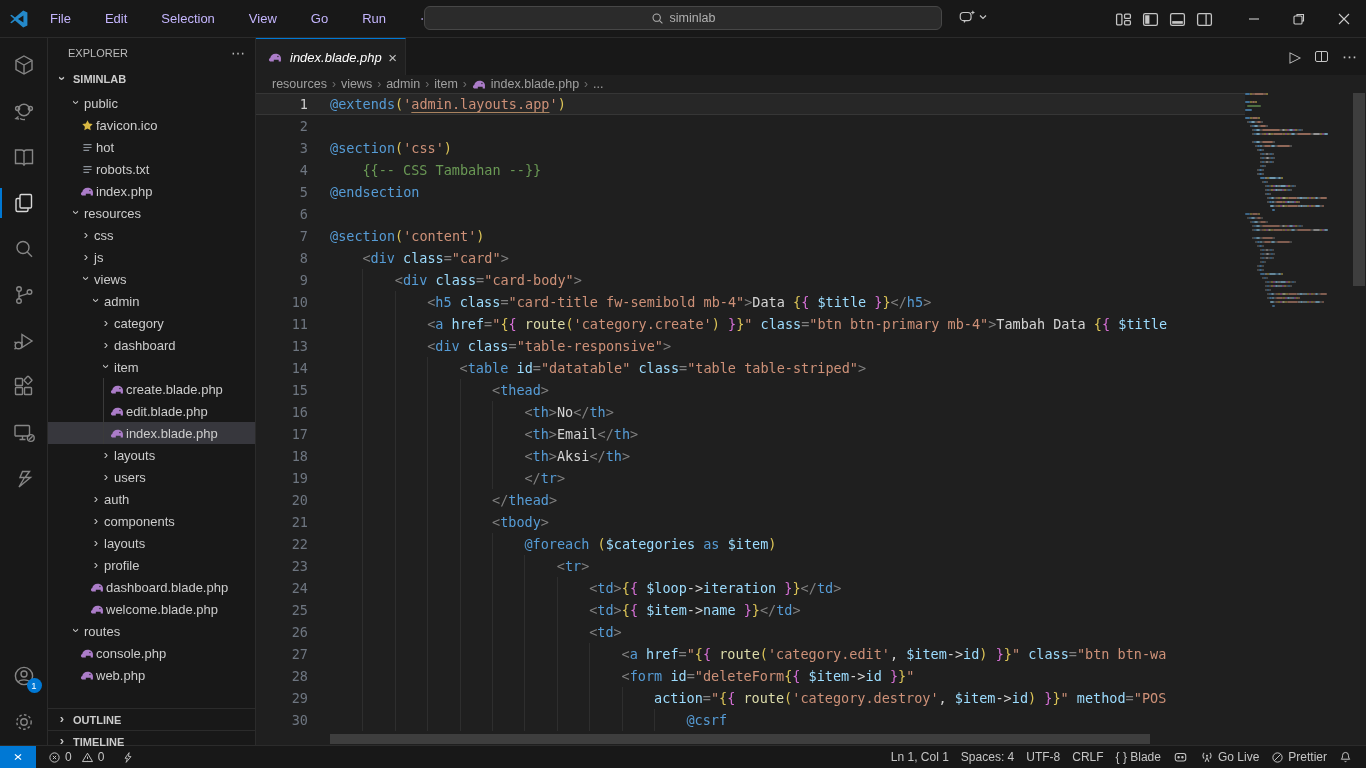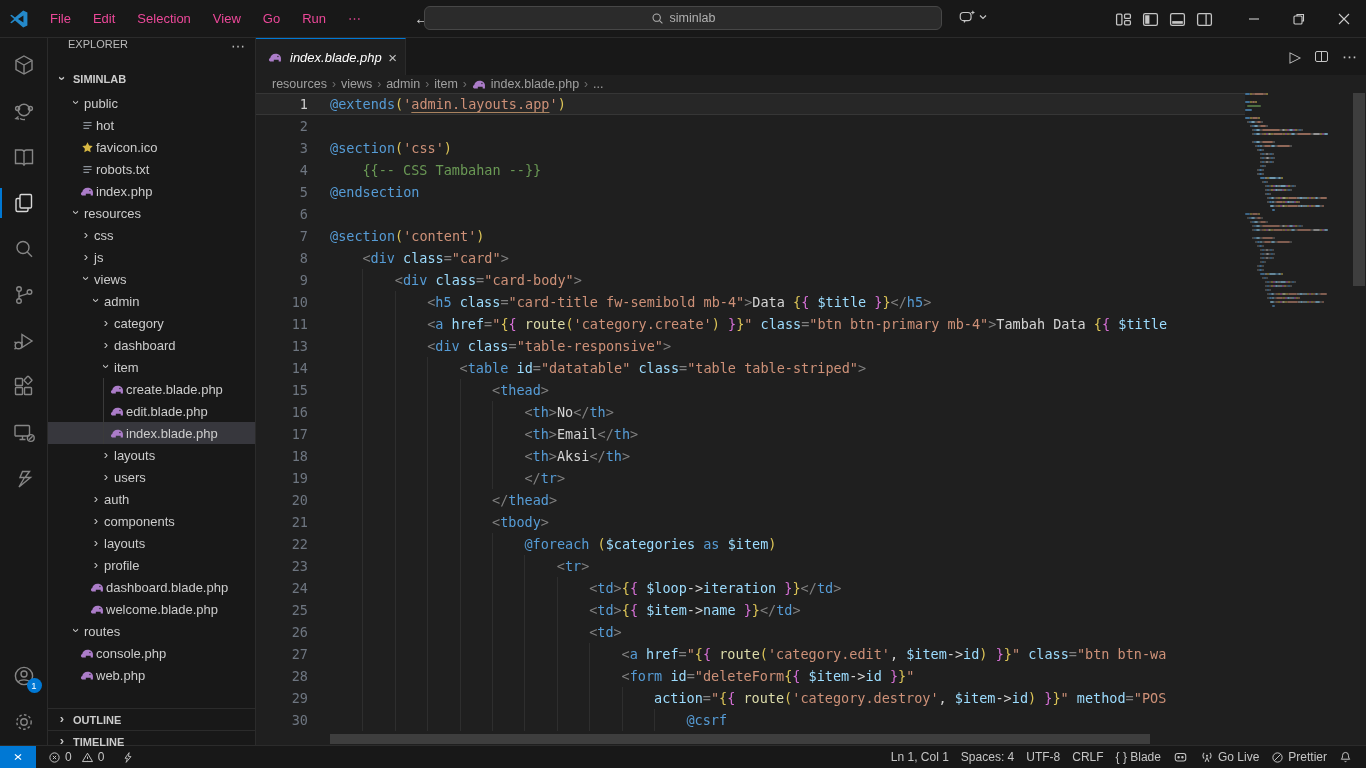--- a/index.html
+++ b/index.html
@@ -4,21 +4,21 @@
 <style>
   * { margin:0; padding:0; box-sizing:border-box; }
   html,body { width:1366px; height:768px; overflow:hidden; background:#181818;
               font-family:"Liberation Sans", sans-serif; -webkit-font-smoothing:antialiased; }
   .app { width:1366px; height:768px; display:flex; flex-direction:column; color:#cccccc; }
 
   
   .titlebar { height:38px; background:#181818; display:flex; align-items:center; position:relative;
               border-bottom:1px solid #2b2b2b; flex:0 0 38px; }
   .vslogo { width:22px; margin:0 10px 0 9px; display:flex; }
-  .menus { display:flex; gap:4px; font-size:13px; color:#ec4899; }
+  .menus { display:flex; gap:16px; font-size:13px; color:#c4b5fd; }
   .menu-item { padding:4px 9px; border-radius:5px; cursor:default; }
   .nav-arrows { display:flex; gap:14px; margin-left:44px; font-size:16px; }
   .nav-arrows .fwd { color:#8a8a8a; }
   .cmdcenter { position:absolute; left:50%; top:6px; transform:translateX(-50%); width:518px; height:24px;
                background:#2b2b2b; border:1px solid #474747; border-radius:6px; display:flex; align-items:center;
                justify-content:center; gap:6px; font-size:12.5px; color:#b0b0b0; }
   .copilot { position:absolute; left:958px; top:8px; display:flex; align-items:center; gap:2px; color:#c5c5c5; }
   .tb-right { position:absolute; right:0; top:0; height:38px; display:flex; align-items:center; }
   .layout-btns { display:flex; gap:10px; margin-right:18px; }
   .layout-btns span { display:flex; }
@@ -33,21 +33,21 @@
   .act-item { width:48px; height:46px; display:flex; align-items:center; justify-content:center; position:relative; }
   .act-item svg { stroke:#868686; }
   .act-item.active svg { stroke:#d7d7d7; }
   .act-item.active::before { content:""; position:absolute; left:0; top:8px; bottom:8px; width:2px; background:#0078d4; }
   .act-spacer { flex:1; }
   .badge { position:absolute; right:6px; bottom:6px; min-width:15px; height:15px; border-radius:8px; background:#0078d4;
            color:#fff; font-size:9.5px; display:flex; align-items:center; justify-content:center; padding:0 3px; }
 
   
   .sidebar { width:208px; background:#181818; border-right:1px solid #2b2b2b; position:relative; font-size:13px; }
-  .exp-header { height:30px; display:flex; padding:0 10px 0 20px; color:#bbbbbb; font-size:11px; }
+  .exp-header { height:30px; display:flex; align-items:center; padding:0 10px 0 20px; color:#bbbbbb; font-size:11px; }
   .exp-header .sp { flex:1; }
   .proj-row { height:22px; display:flex; align-items:center; gap:3px; padding-left:6px; font-weight:bold;
               font-size:11px; color:#cccccc; }
   .tree { position:absolute; top:54px; left:0; right:0; height:616px; overflow:hidden; }
   .trow { height:22px; display:flex; align-items:center; color:#cccccc; position:relative; white-space:nowrap; }
   .trow.selected { background:#37373d; }
   .chev { width:16px; flex:0 0 16px; color:#c5c5c5; font-size:13px; display:flex; justify-content:center; }
   .chev.closed { transform:translateY(-1px); }
   .chev.open  { transform:rotate(90deg) translateX(-1px); }
   .ficon { width:18px; flex:0 0 18px; display:flex; justify-content:center; }
@@ -291,33 +291,33 @@
         <span class="chev open">›</span>
         <span>SIMINLAB</span>
       </div>
       <div class="tree" id="tree">
           <div class="trow" style="padding-left: 20px;">
             <span class="chev open">›</span>
             <span>public</span>
           </div>
           <div class="trow" style="padding-left: 30px;">
             <span class="ficon">
+              <svg class="ic" width="13" height="13" viewBox="0 0 16 16">
+                <path d="m8 1.6 2 4 4.4.7L11.2 9.5l.7 4.4L8 11.8 4.1 13.9l.7-4.4L1.6 6.3 6 5.6z" fill="#D8B843"></path>
+              </svg>
+            </span>
+            <span>favicon.ico</span>
+          </div>
+          <div class="trow" style="padding-left: 30px;">
+            <span class="ficon">
               <svg class="ic" width="13" height="13" viewBox="0 0 16 16" stroke="#8a9199" stroke-width="1.4">
                 <path d="M3 4.5h10M3 8h10M3 11.5h7"></path>
               </svg>
             </span>
             <span>hot</span>
-          </div>
-          <div class="trow" style="padding-left: 30px;">
-            <span class="ficon">
-              <svg class="ic" width="13" height="13" viewBox="0 0 16 16">
-                <path d="m8 1.6 2 4 4.4.7L11.2 9.5l.7 4.4L8 11.8 4.1 13.9l.7-4.4L1.6 6.3 6 5.6z" fill="#D8B843"></path>
-              </svg>
-            </span>
-            <span>favicon.ico</span>
           </div>
           <div class="trow" style="padding-left: 30px;">
             <span class="ficon">
               <svg class="ic" width="13" height="13" viewBox="0 0 16 16" stroke="#8a9199" stroke-width="1.4">
                 <path d="M3 4.5h10M3 8h10M3 11.5h7"></path>
               </svg>
             </span>
             <span>robots.txt</span>
           </div>
           <div class="trow" style="padding-left: 30px;">

